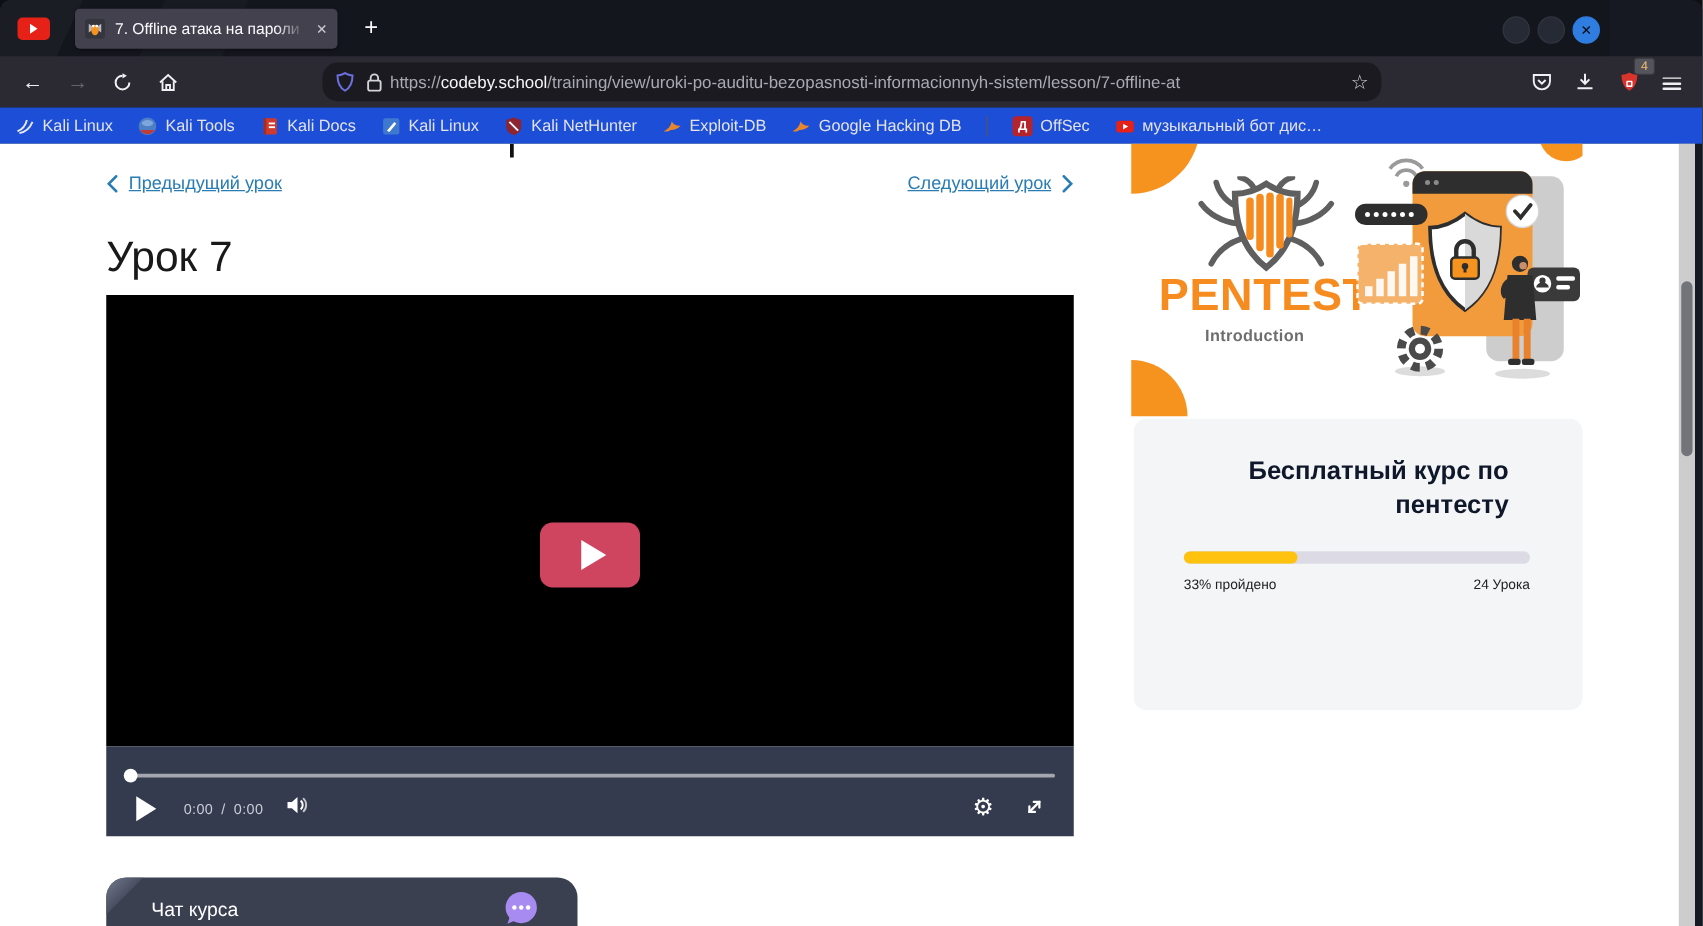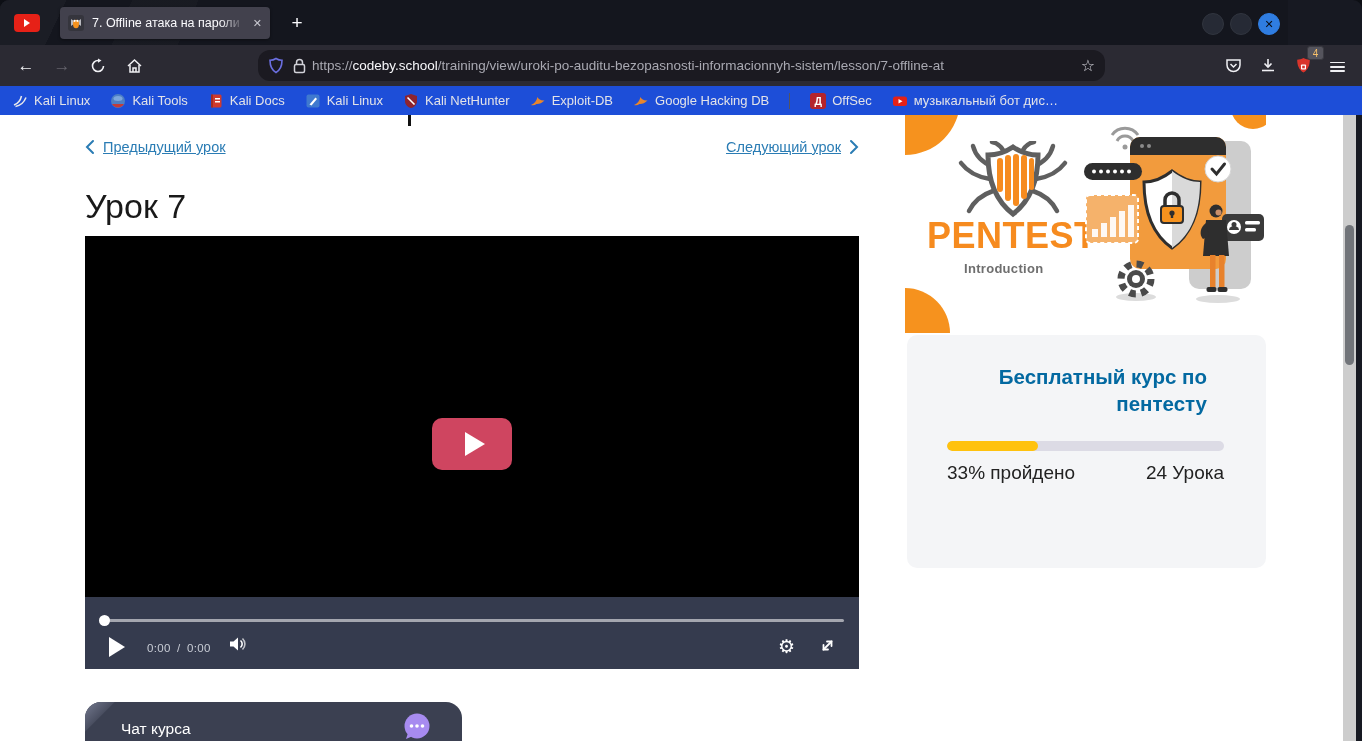--- a/index.html
+++ b/index.html
@@ -79,25 +79,25 @@
   .banner { position:absolute; left:0; top:0; width:361px; height:218px; background:#fff; overflow:hidden; }
   .orange-q-tl { position:absolute; left:-55px; top:-70px; width:110px; height:110px; border-radius:50%; background:#f6921e; }
   .orange-c-tr { position:absolute; left:326px; top:-30px; width:44px; height:44px; border-radius:50%; background:#f6921e; }
   .orange-q-bl { position:absolute; left:-45px; top:173px; width:90px; height:90px; border-radius:50%; background:#f6921e; }
   .spider-logo { position:absolute; left:48px; top:26px; }
   .brand-text { position:absolute; left:22px; top:100px; font-size:36px; font-weight:bold; color:#f68b1f; letter-spacing:.5px; }
   .brand-sub { position:absolute; left:27px; top:146px; font-size:13px; font-weight:bold; color:#6e6e6e; letter-spacing:.3px;margin-left:32px; }
   .illus { position:absolute; right:2px; top:4px; }
 
   .course-card { position:absolute; left:2px; top:220px; width:359px; height:233px; background:#f4f5f7; border-radius:10px; padding:28px 40px; }
-  .course-title { font-size:20.5px; font-weight:bold; color:#0369a1; line-height:1.32; max-width:260px; }
+  .course-title { font-size:20.5px; font-weight:bold; color:#0f172a; line-height:1.32; max-width:260px; }
   .course-desc { font-size:15px; color:#1d1d1d; line-height:1.45; margin-top:20px; max-width:260px; }
   .pbar { margin-top:24px; width:277px; height:10px; background:#dcdbe5; border-radius:5px; overflow:hidden; }
   .pbar-fill { height:10px; background:#ffc20e; border-radius:5px; }
-  .pbar-labels { display:flex; justify-content:space-between; width:277px; margin-top:11px; font-size:19px; color:#222; }
+  .pbar-labels { display:flex; justify-content:space-between; width:277px; margin-top:11px; font-size:11px; color:#222; }
 
   
   .scroll-track { position:absolute; left:1343px; top:0; width:13px; height:626px; background:#cdcdcd; }
   .scroll-thumb { position:absolute; left:2px; top:110px; width:9px; height:140px; background:#717479; border-radius:5px; }
 
   svg { display:block; }
 </style>
 </head>
 <body>
 

